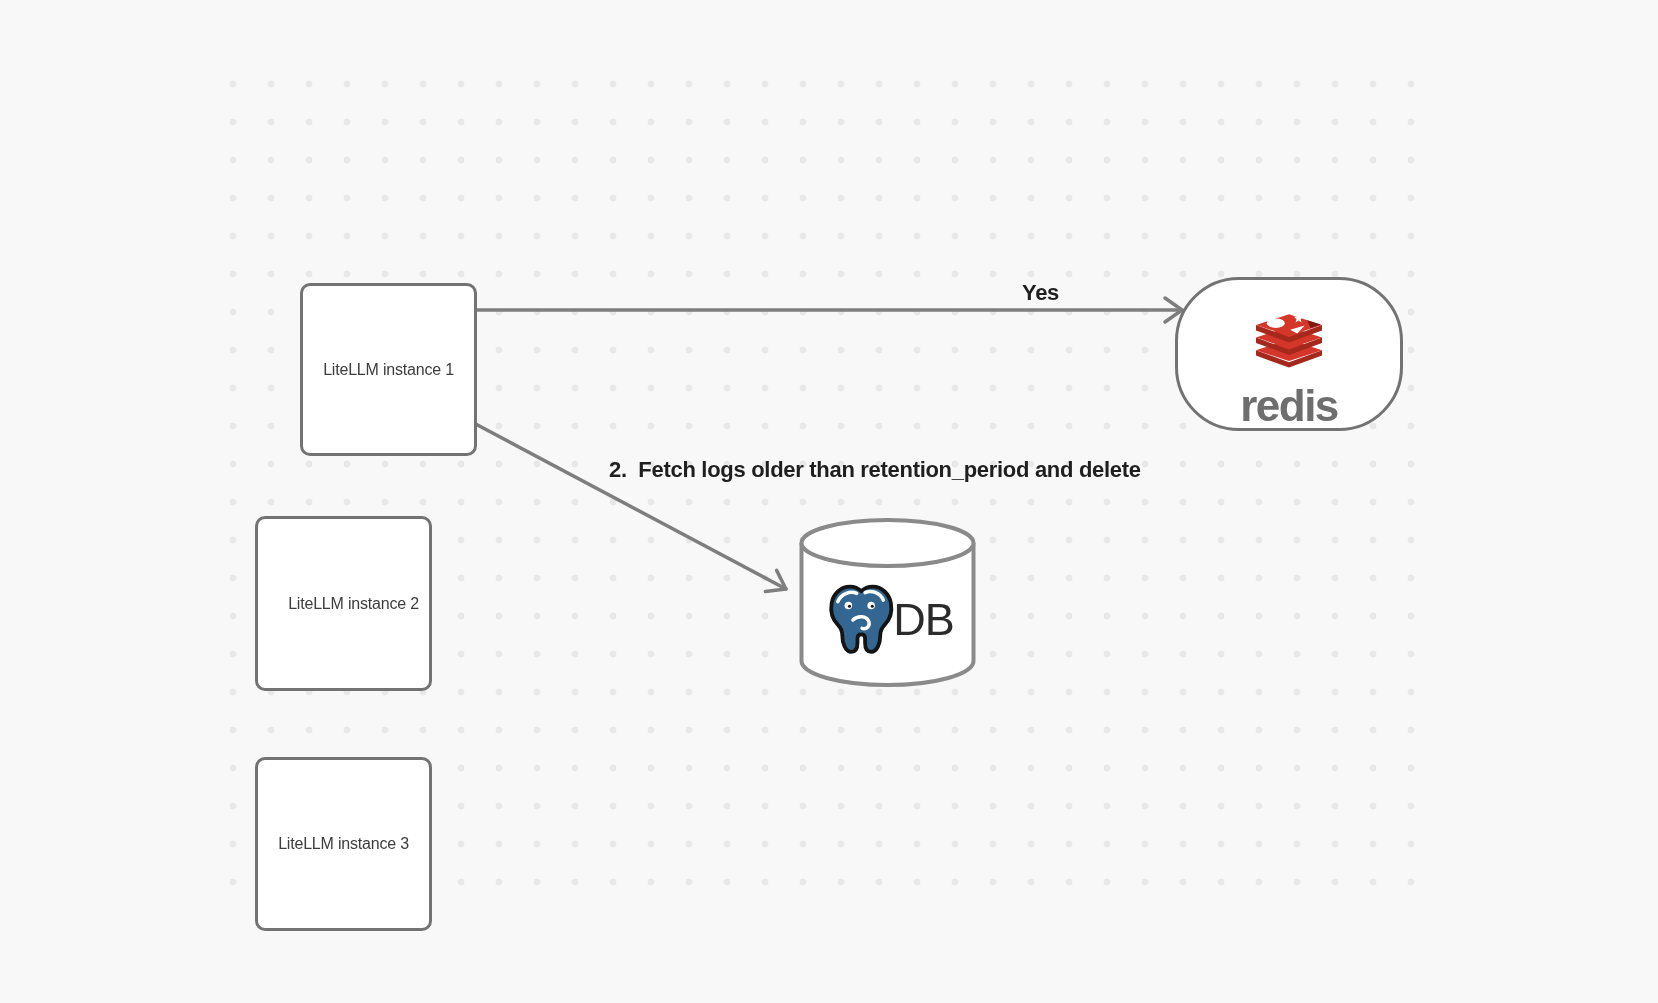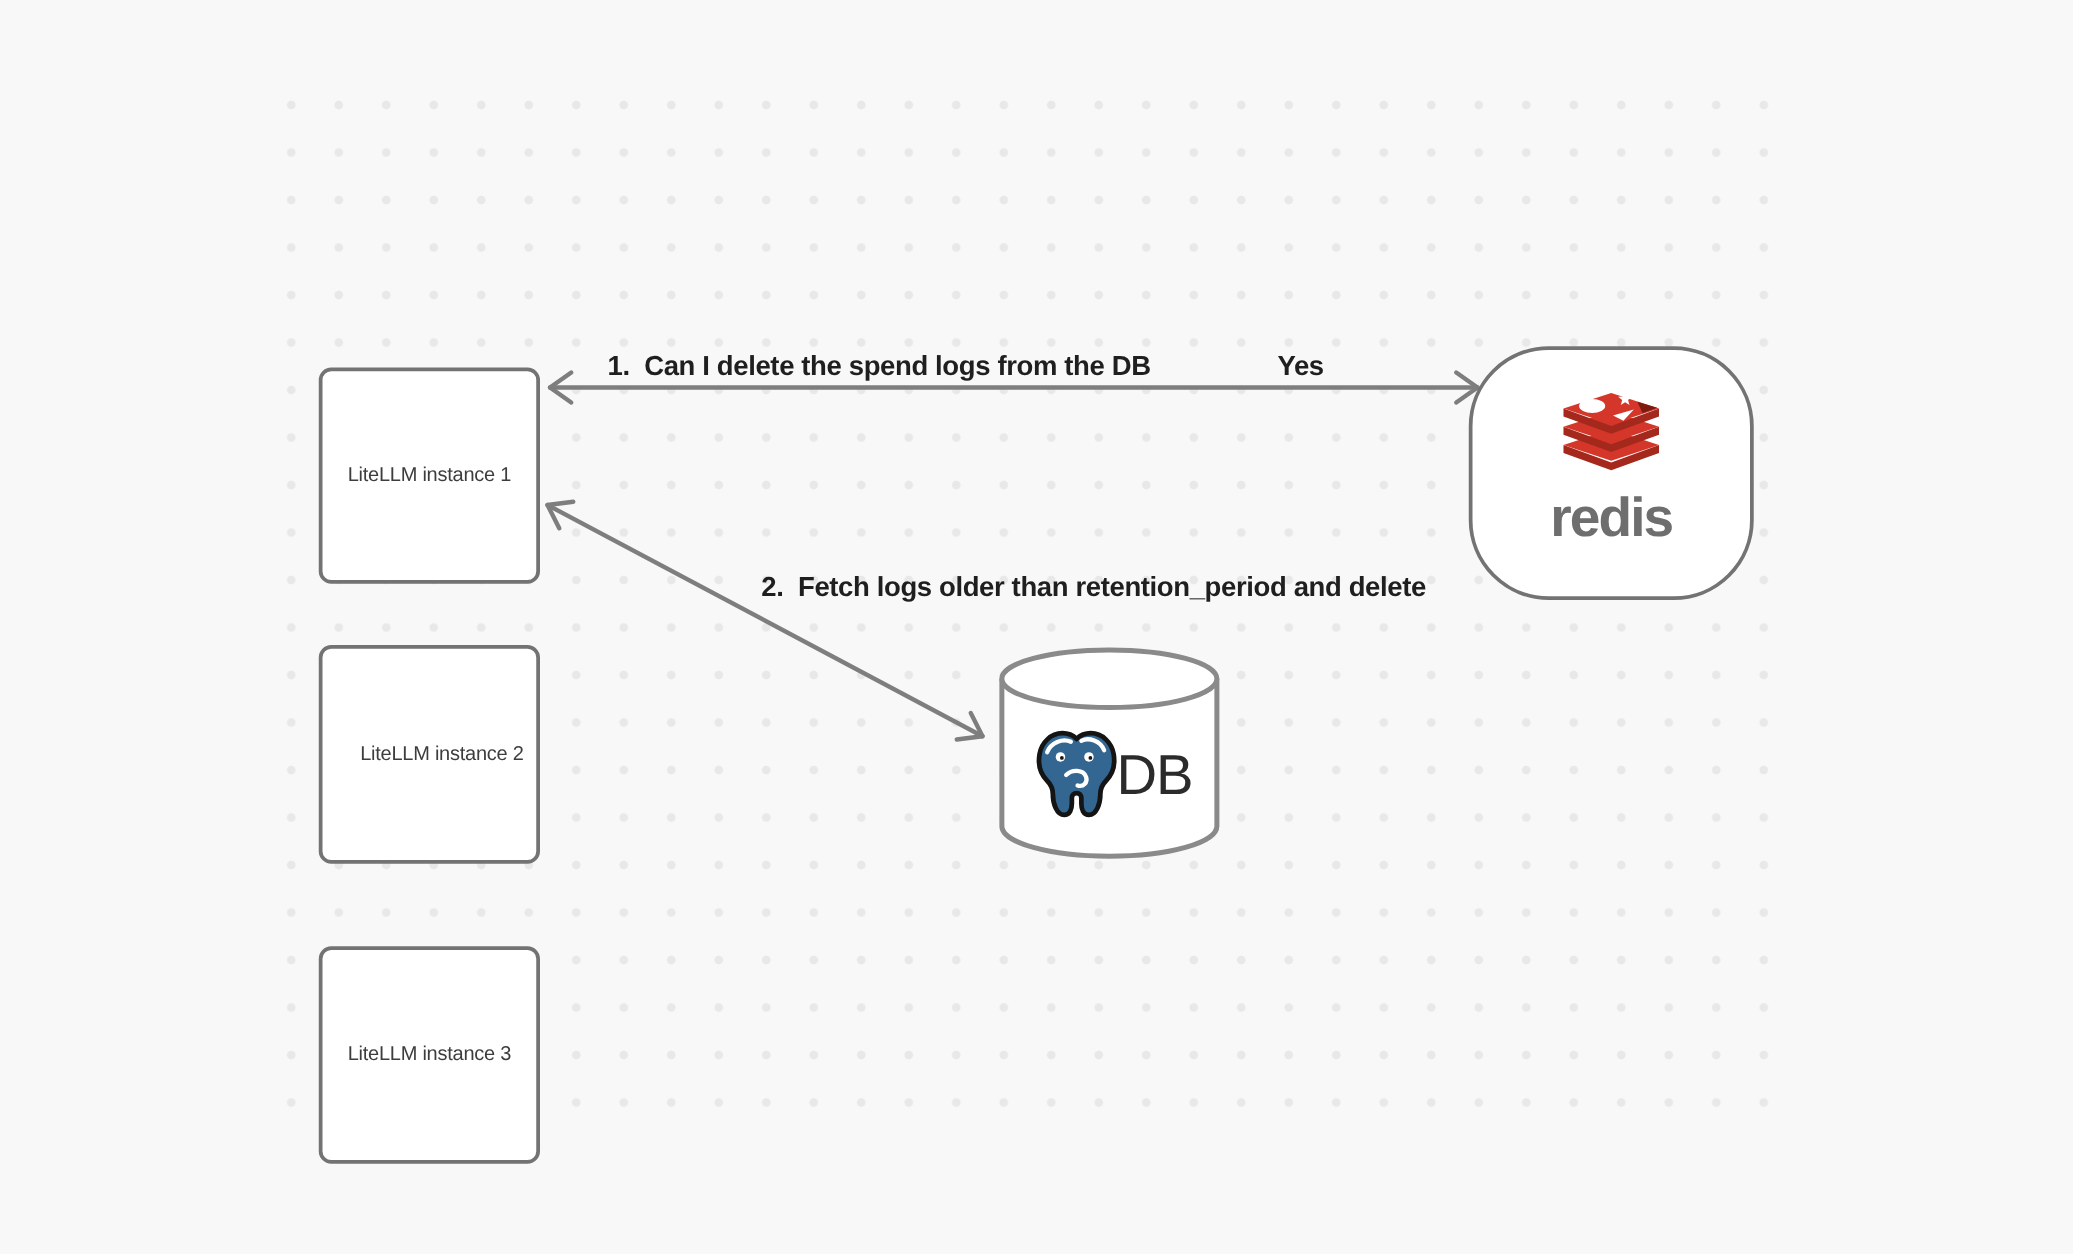--- a/index.html
+++ b/index.html
@@ -14,25 +14,25 @@
     background-image:radial-gradient(circle,#e8e8e8 3.1px,rgba(232,232,232,0) 3.8px);
     background-size:38px 38px;
   }
   .edges-layer{position:absolute;left:0;top:0;width:1658px;height:1003px;}
   .node{position:absolute;background:#ffffff;border:3px solid #737373;box-sizing:border-box;}
   .instance-box{
     left:255px;width:177px;height:173px;border-radius:10px;
     display:flex;align-items:center;justify-content:center;
   }
   .instance-label{font-size:16px;color:#3d3d3d;letter-spacing:-0.2px;}
-  #instance-1{top:294px;}
+  #instance-1{top:283px;margin-left:45px;}
   #instance-2{top:516px;height:175px;padding-left:20px;}
   #instance-3{top:757px;height:174px;}
   .redis-node{
-    left:1175px;top:277px;width:228px;height:203px;border-radius:64px;
+    left:1175px;top:277px;width:228px;height:154px;border-radius:64px;
     border-width:3.5px;
     display:flex;flex-direction:column;align-items:center;justify-content:flex-start;
     padding-top:33px;
     gap:12px;
   }
   .redis-wordmark{
     font-size:44px;font-weight:bold;color:#6e6e6e;letter-spacing:-1.5px;
     line-height:1;margin-top:2px;
   }
   .db-node{position:absolute;left:799px;top:517px;width:177px;height:172px;}
@@ -116,17 +116,16 @@
         <circle cx="36" cy="31" r="5" fill="#ffffff"></circle>
           <circle cx="37.5" cy="32" r="2" fill="#141414"></circle>
         <circle cx="66" cy="31" r="5" fill="#ffffff"></circle>
           <circle cx="67.5" cy="32" r="2" fill="#141414"></circle>
         <path d="M42 50 C48 44 60 44 63 52 C65 58 60 63 54 61" stroke="#ffffff" stroke-width="4.5" fill="none" stroke-linecap="round"></path>
       </svg>
       <span class="db-label">DB</span>
     </div>
   </div>
 
-  <div class="edge-label" id="edge-label-1">1.  Can I delete the spend logs from the DB</div>
   <div class="edge-label" id="edge-label-1-yes">Yes</div>
   <div class="edge-label" id="edge-label-2">2.  Fetch logs older than retention_period and delete</div>
 
 </div>
 
 </body></html>

